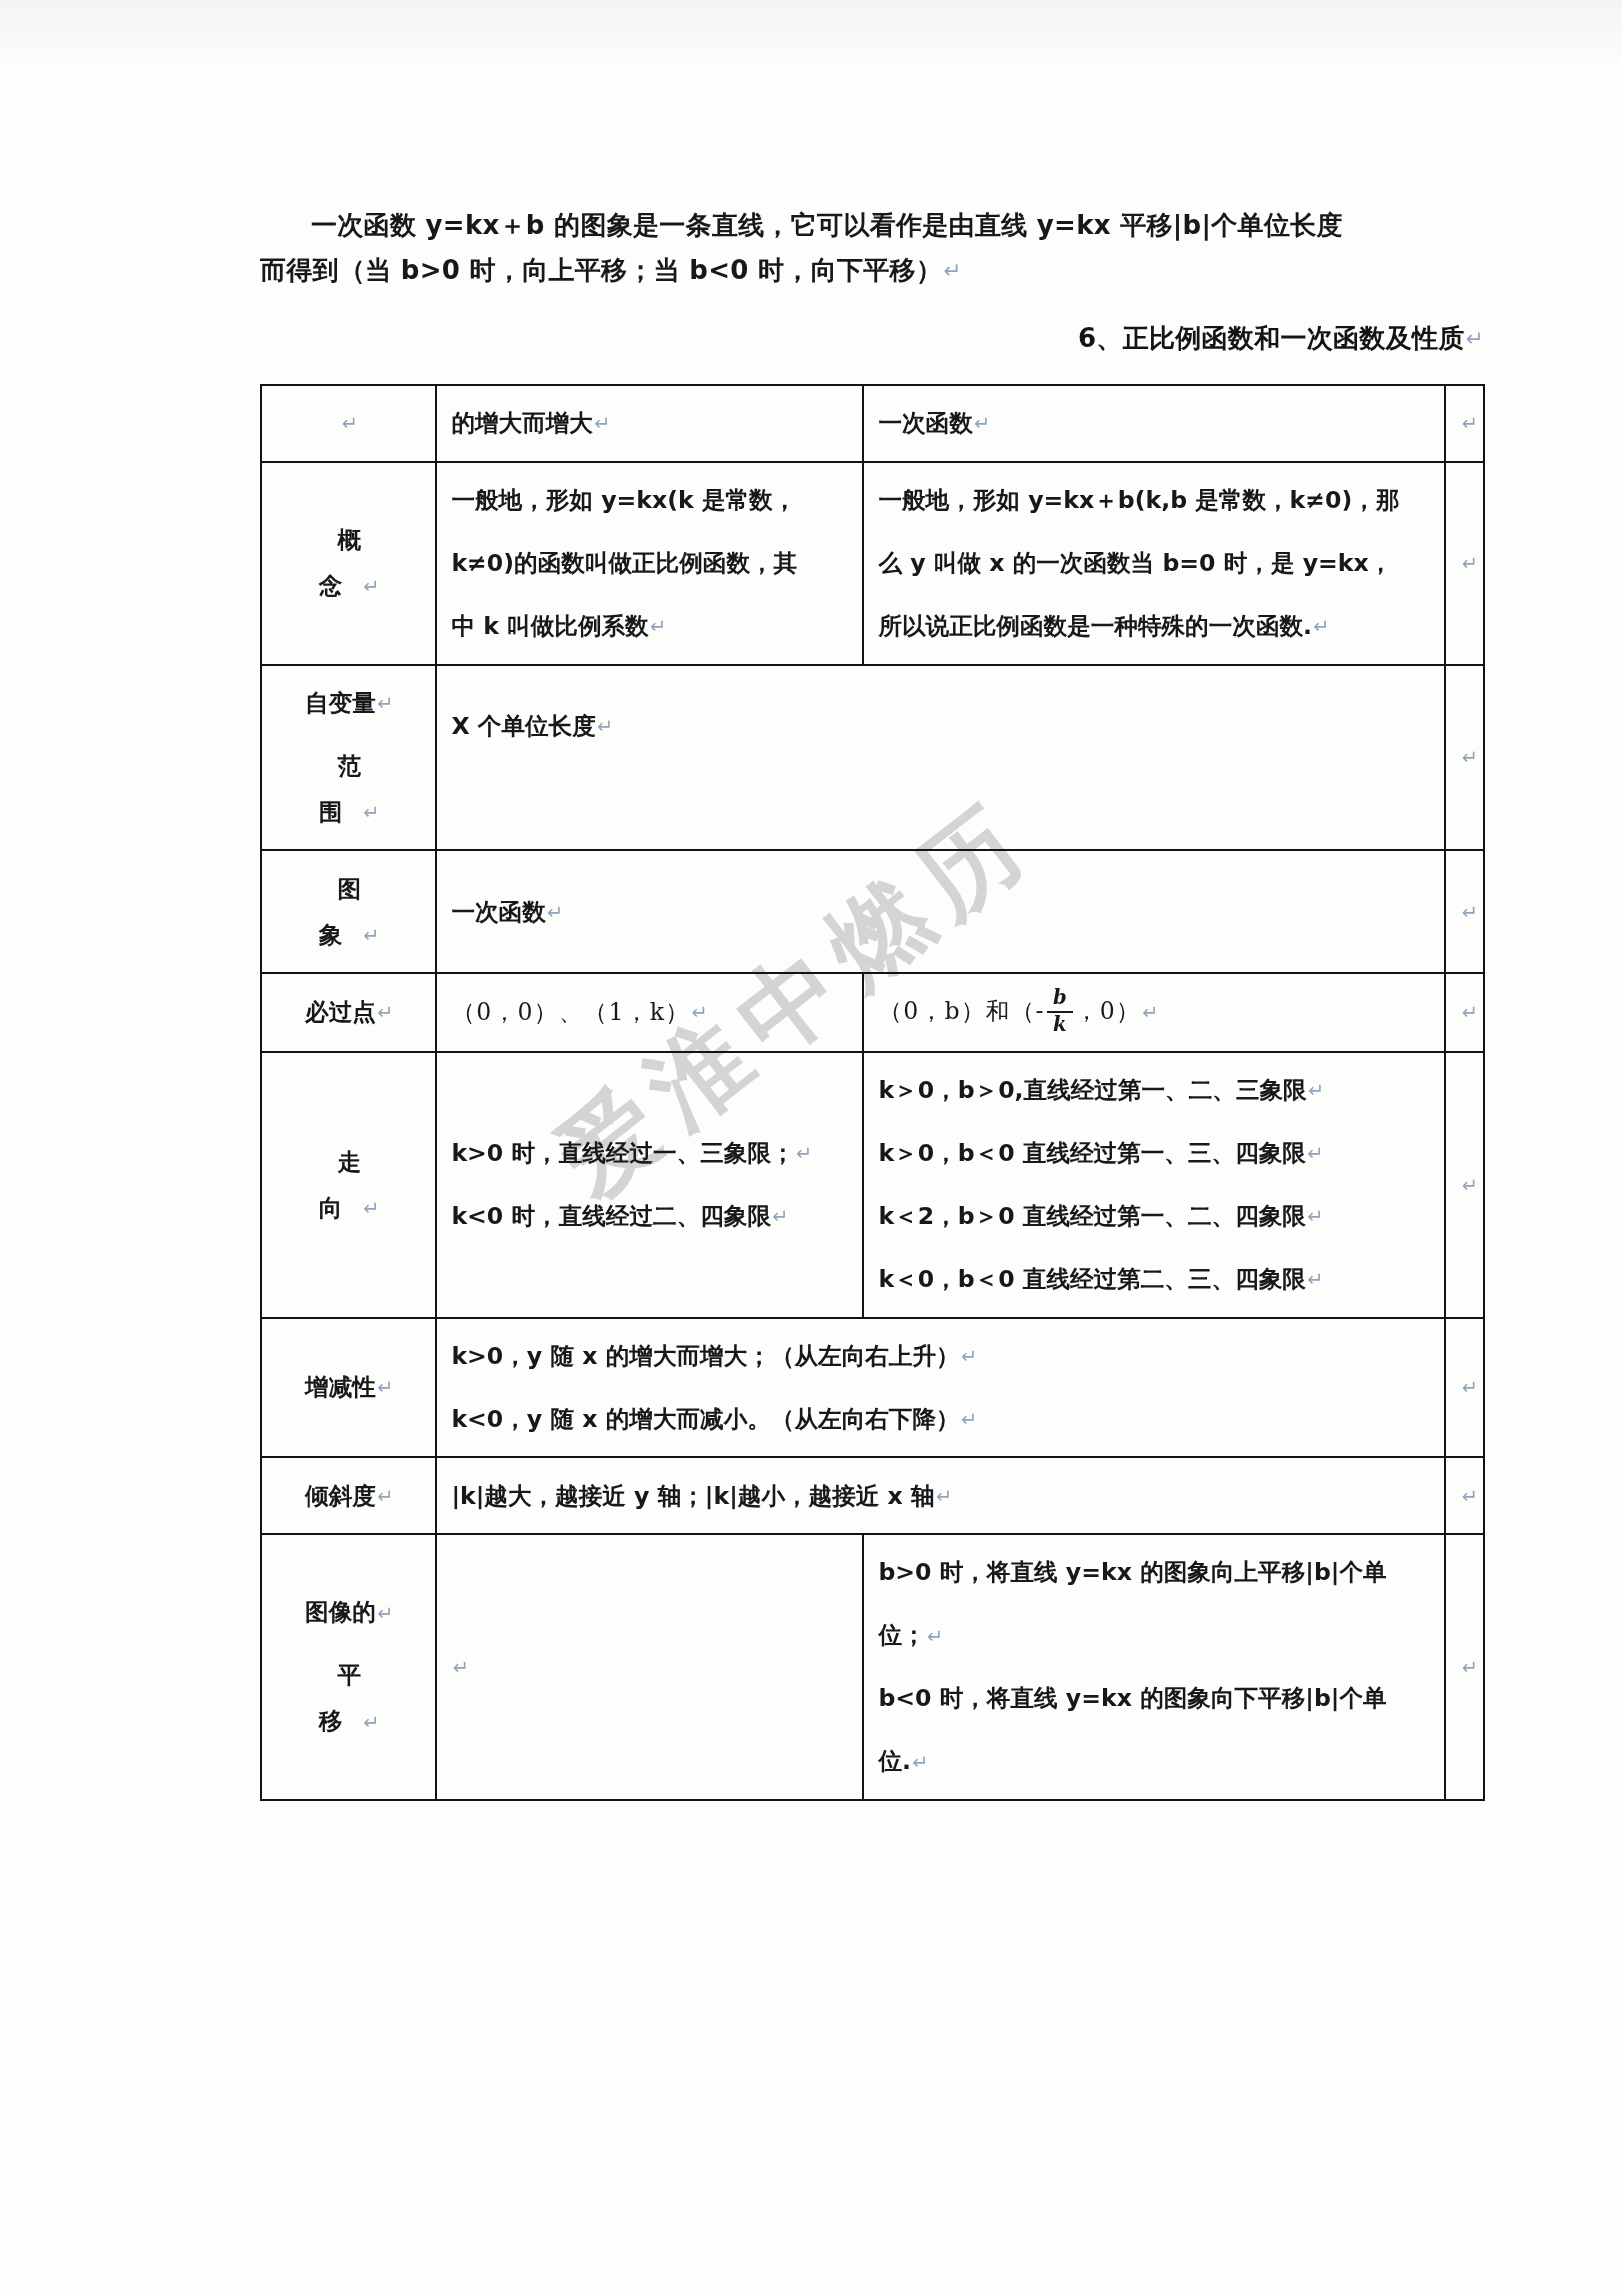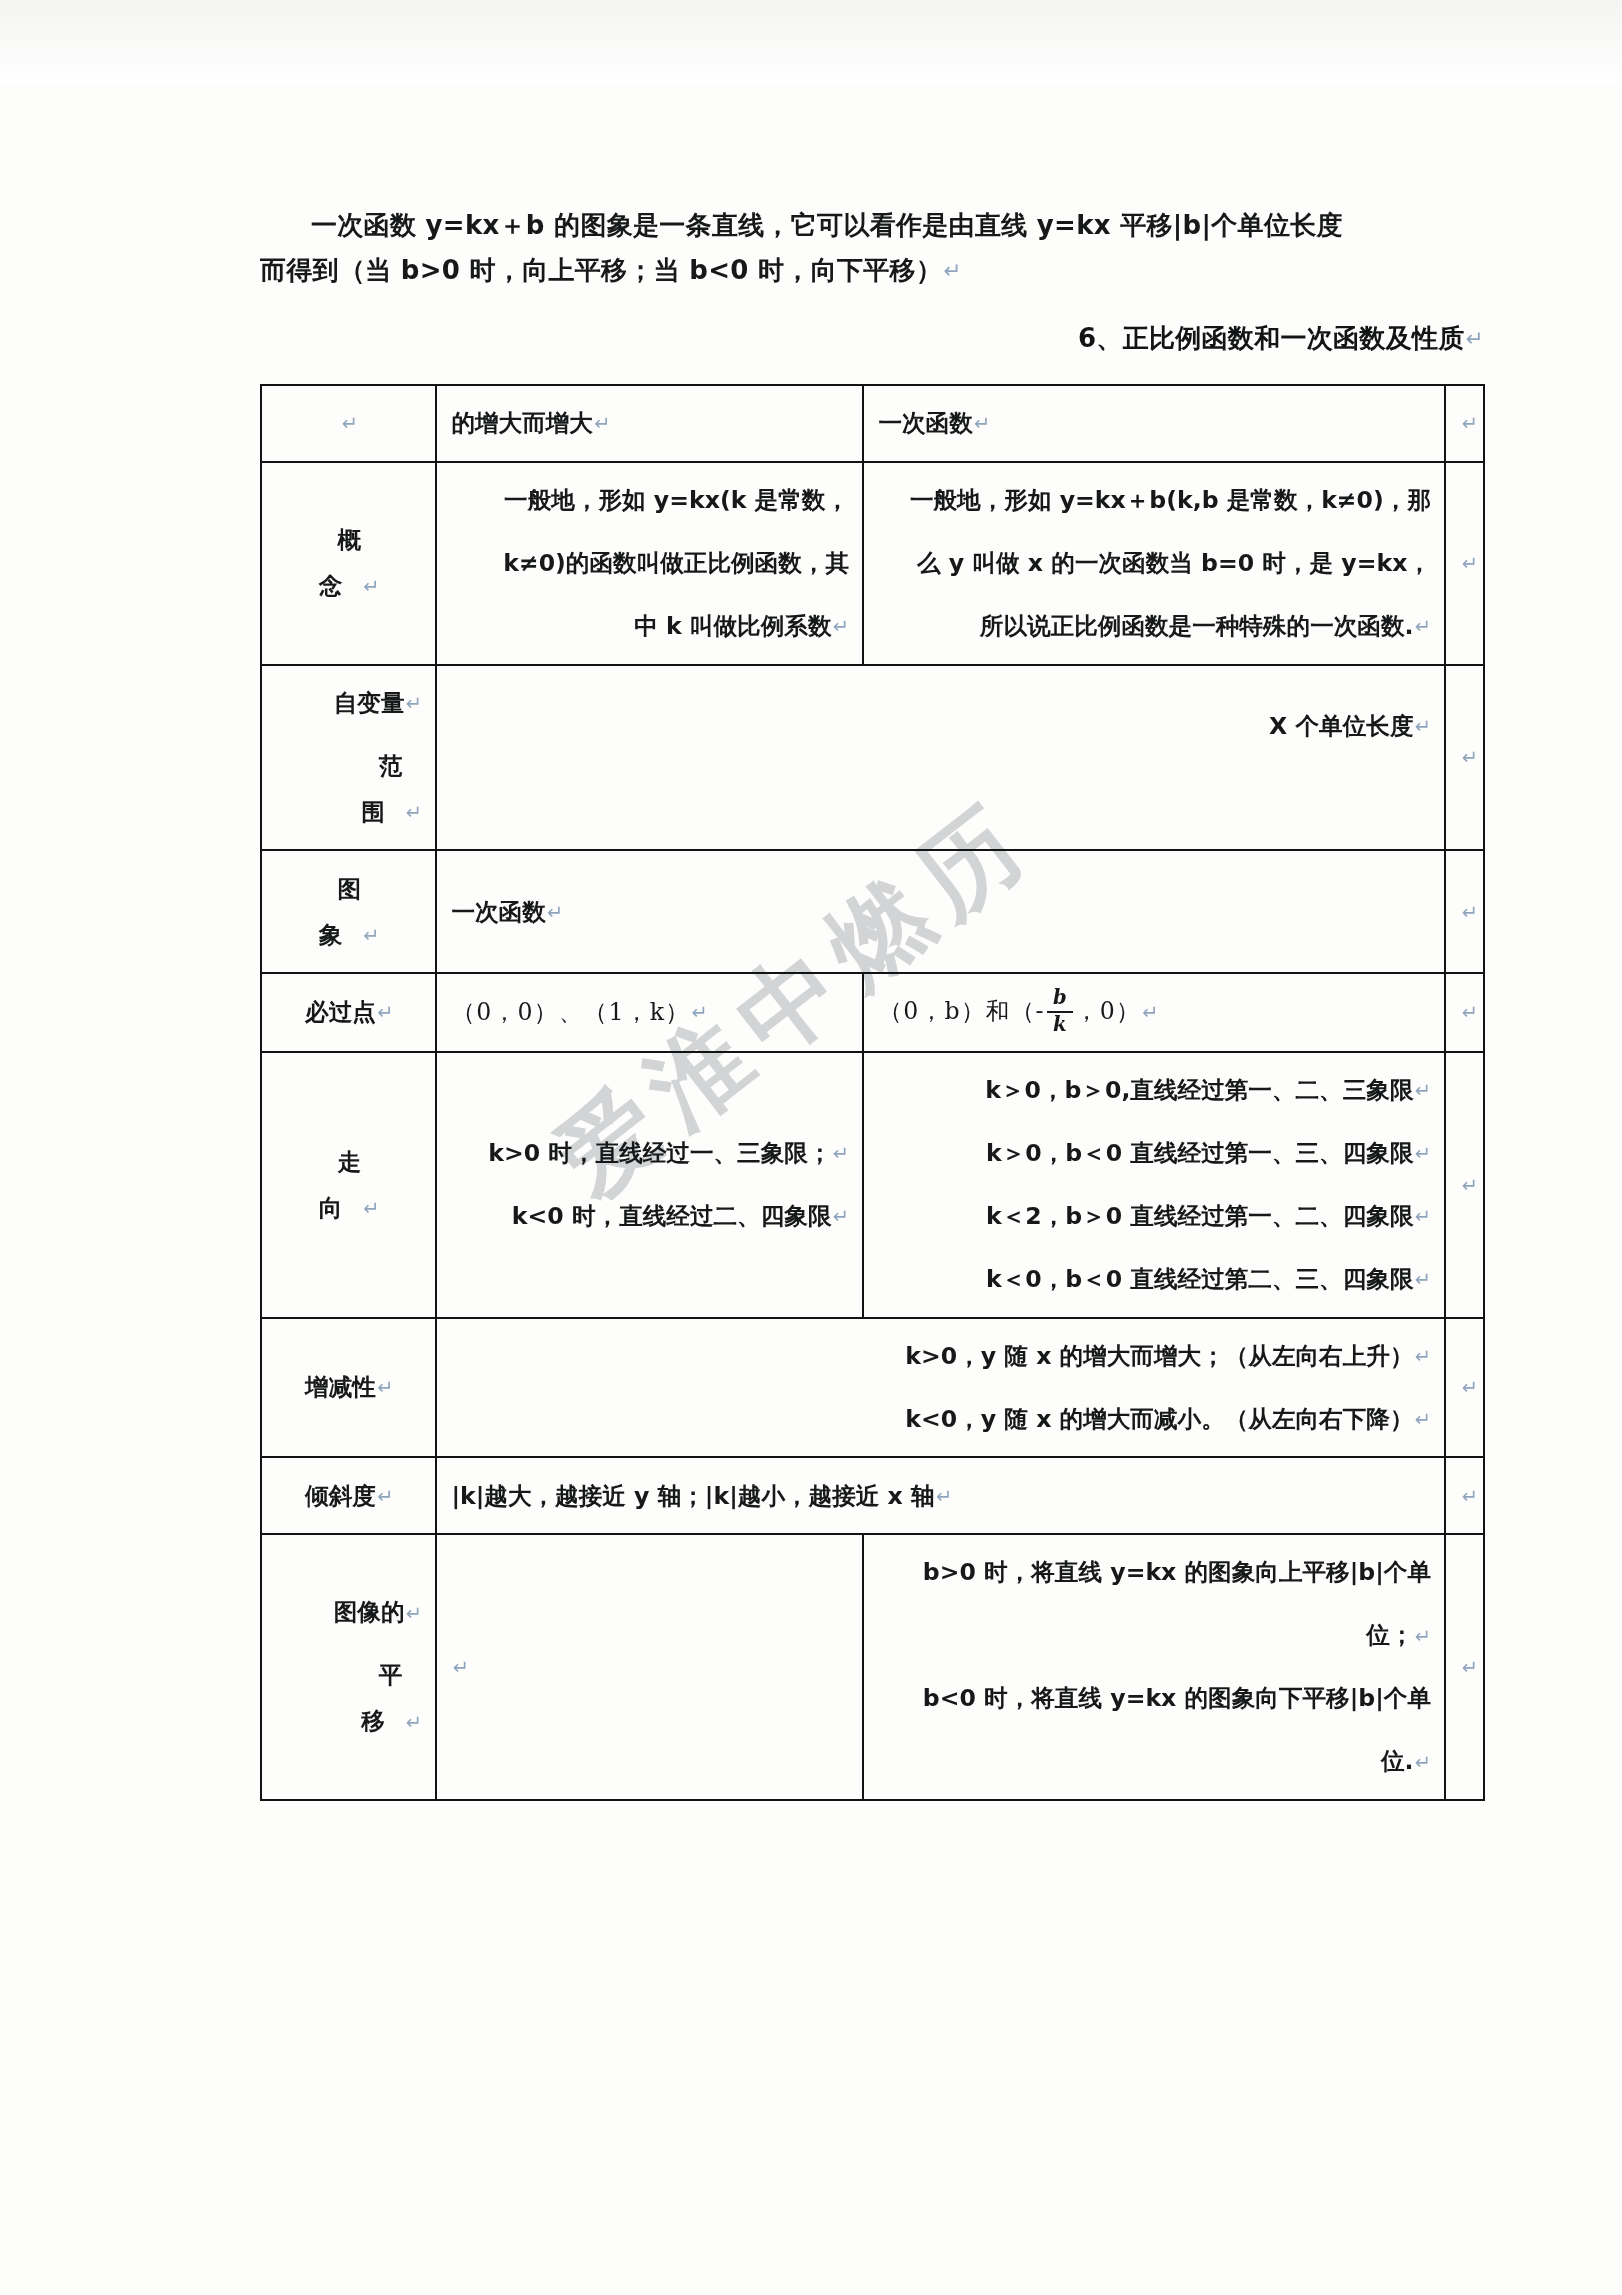--- a/index.html
+++ b/index.html
@@ -91,21 +91,21 @@
     border-top: none;
     border-bottom: none;
     border-right: none;
     vertical-align: middle;
     text-align: left;
     padding: 0 0 0 6.5px;
   }
   td.mid { vertical-align: middle; }
   td.topish { vertical-align: middle; }
 
-  .line { display: block; text-align: right; }
+  .line { display: block; }
   .gap { display: block; height: 17px; }
 
   
   .sp2 { letter-spacing: 19.6px; padding-left: 19.6px; }
 
   
   .frac {
     display: inline-flex;
     flex-direction: column;
     align-items: center;

